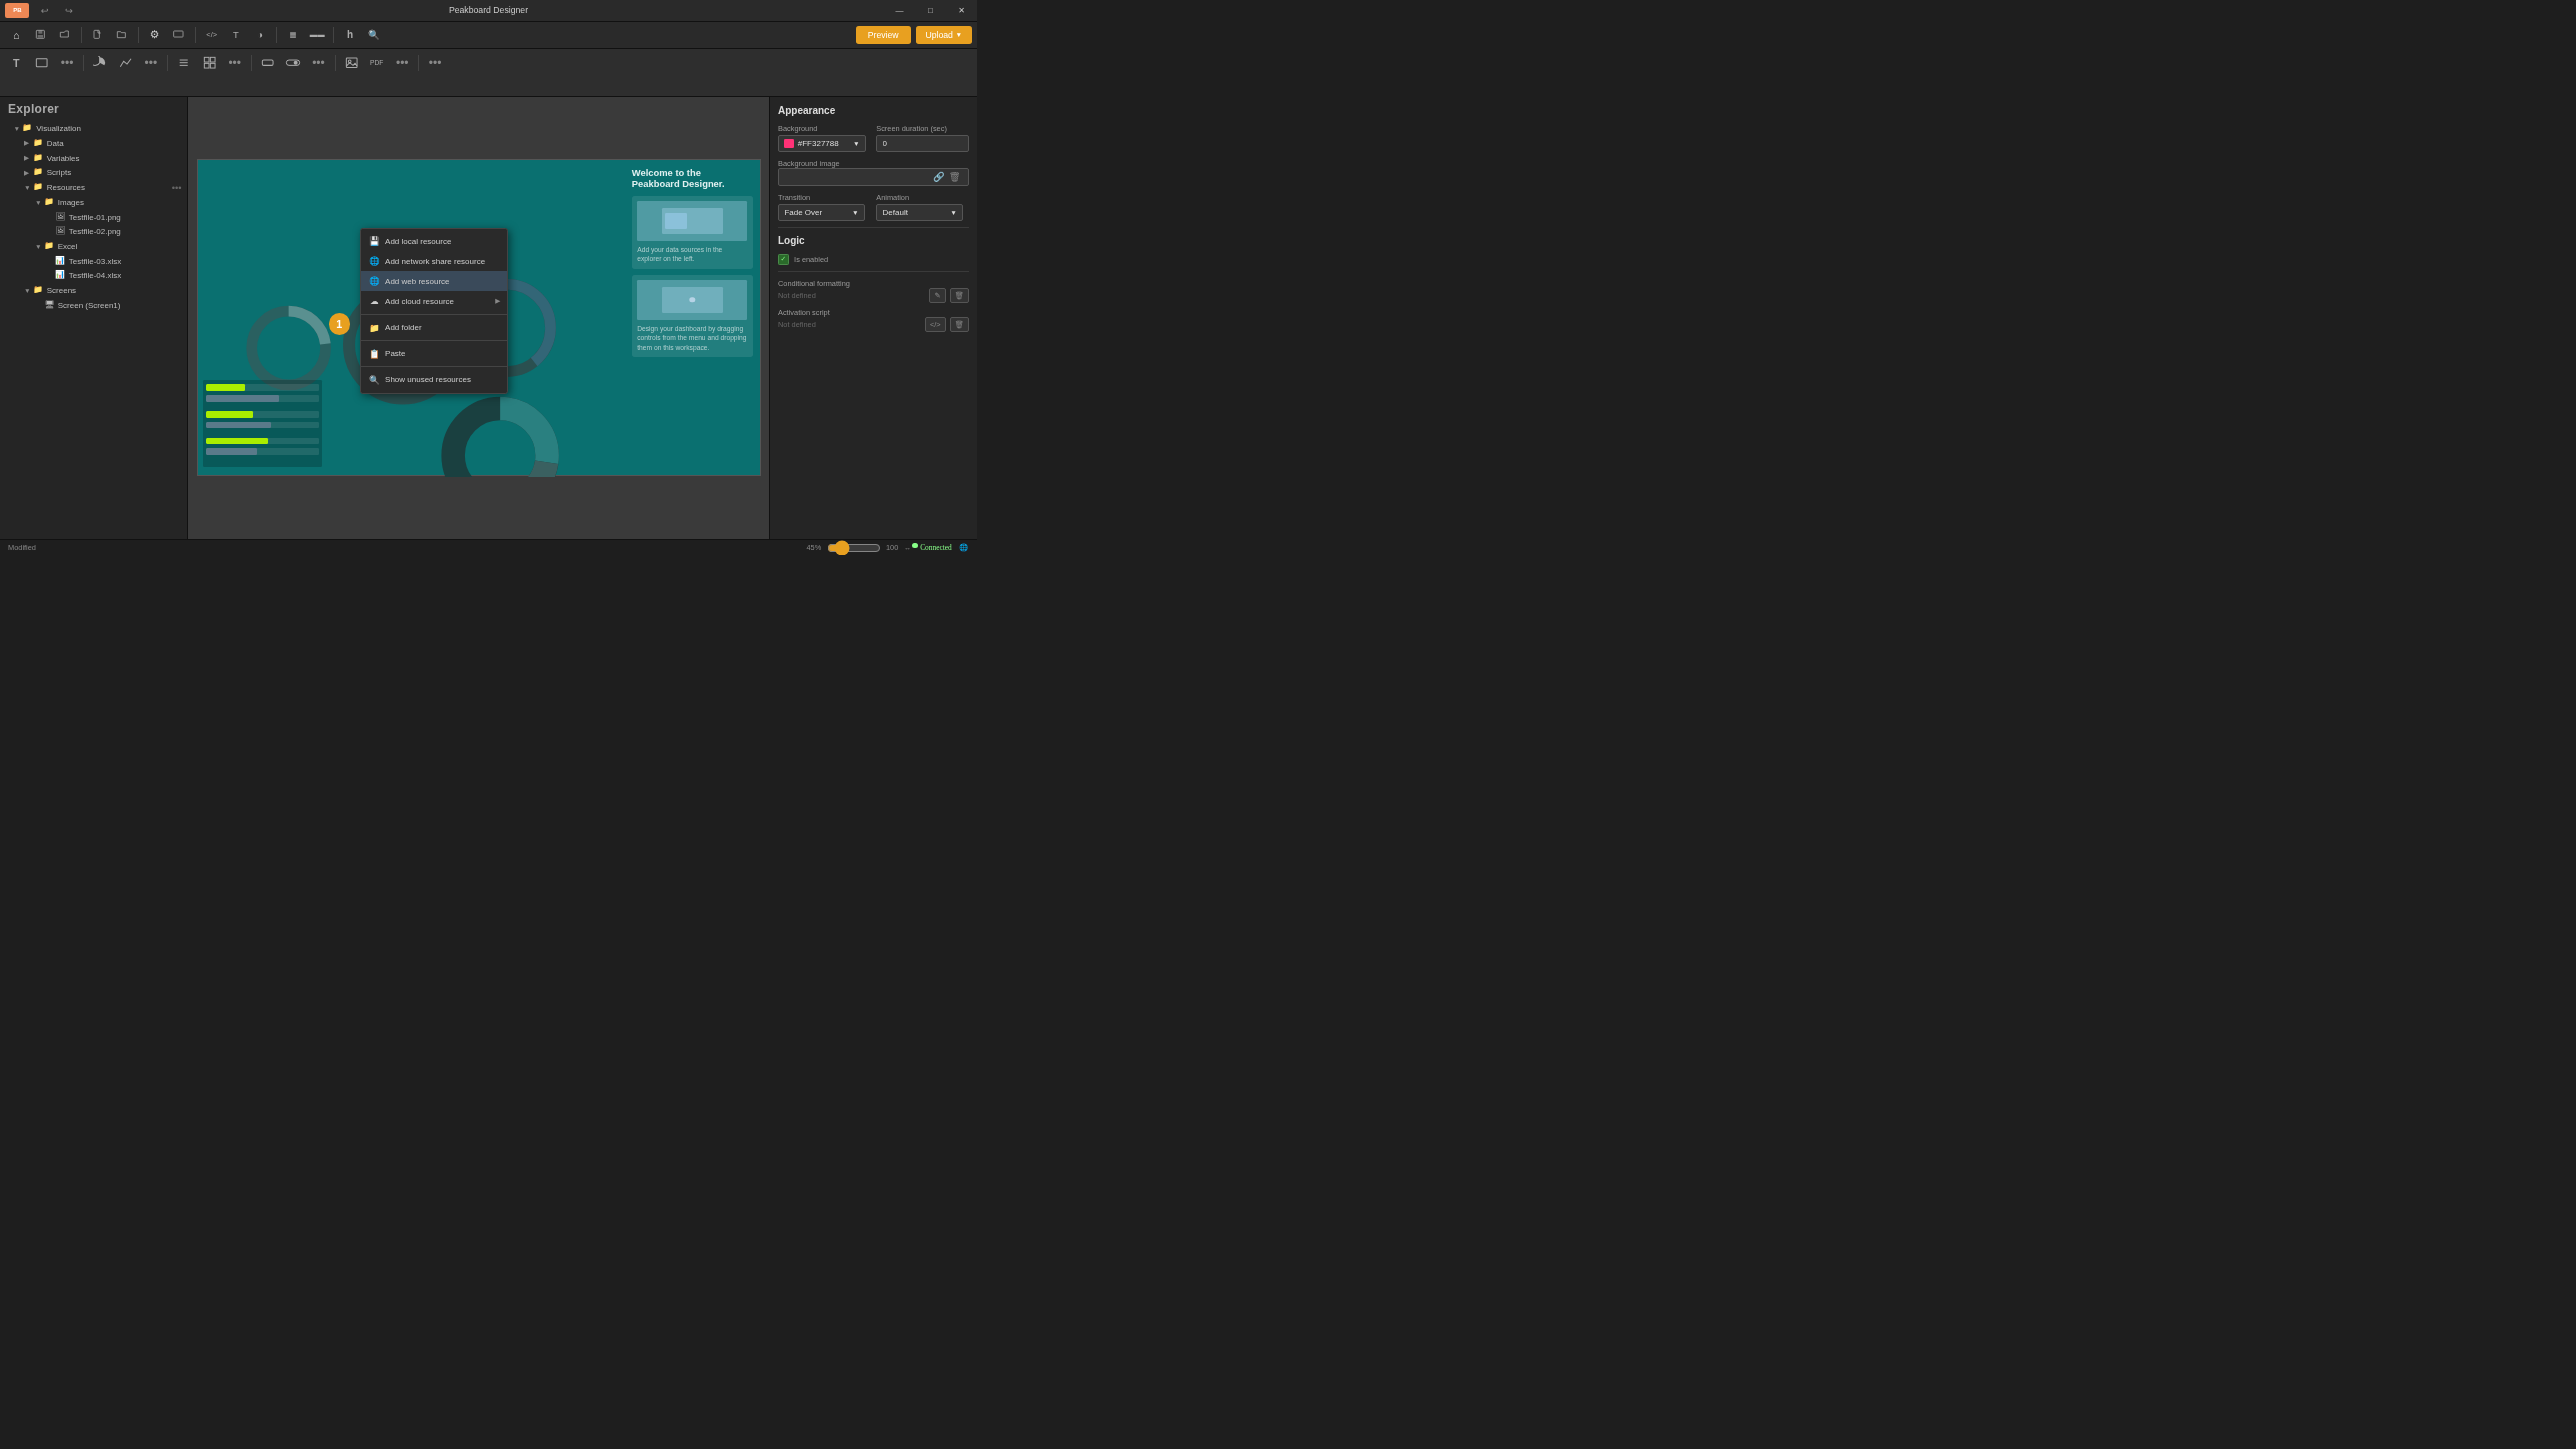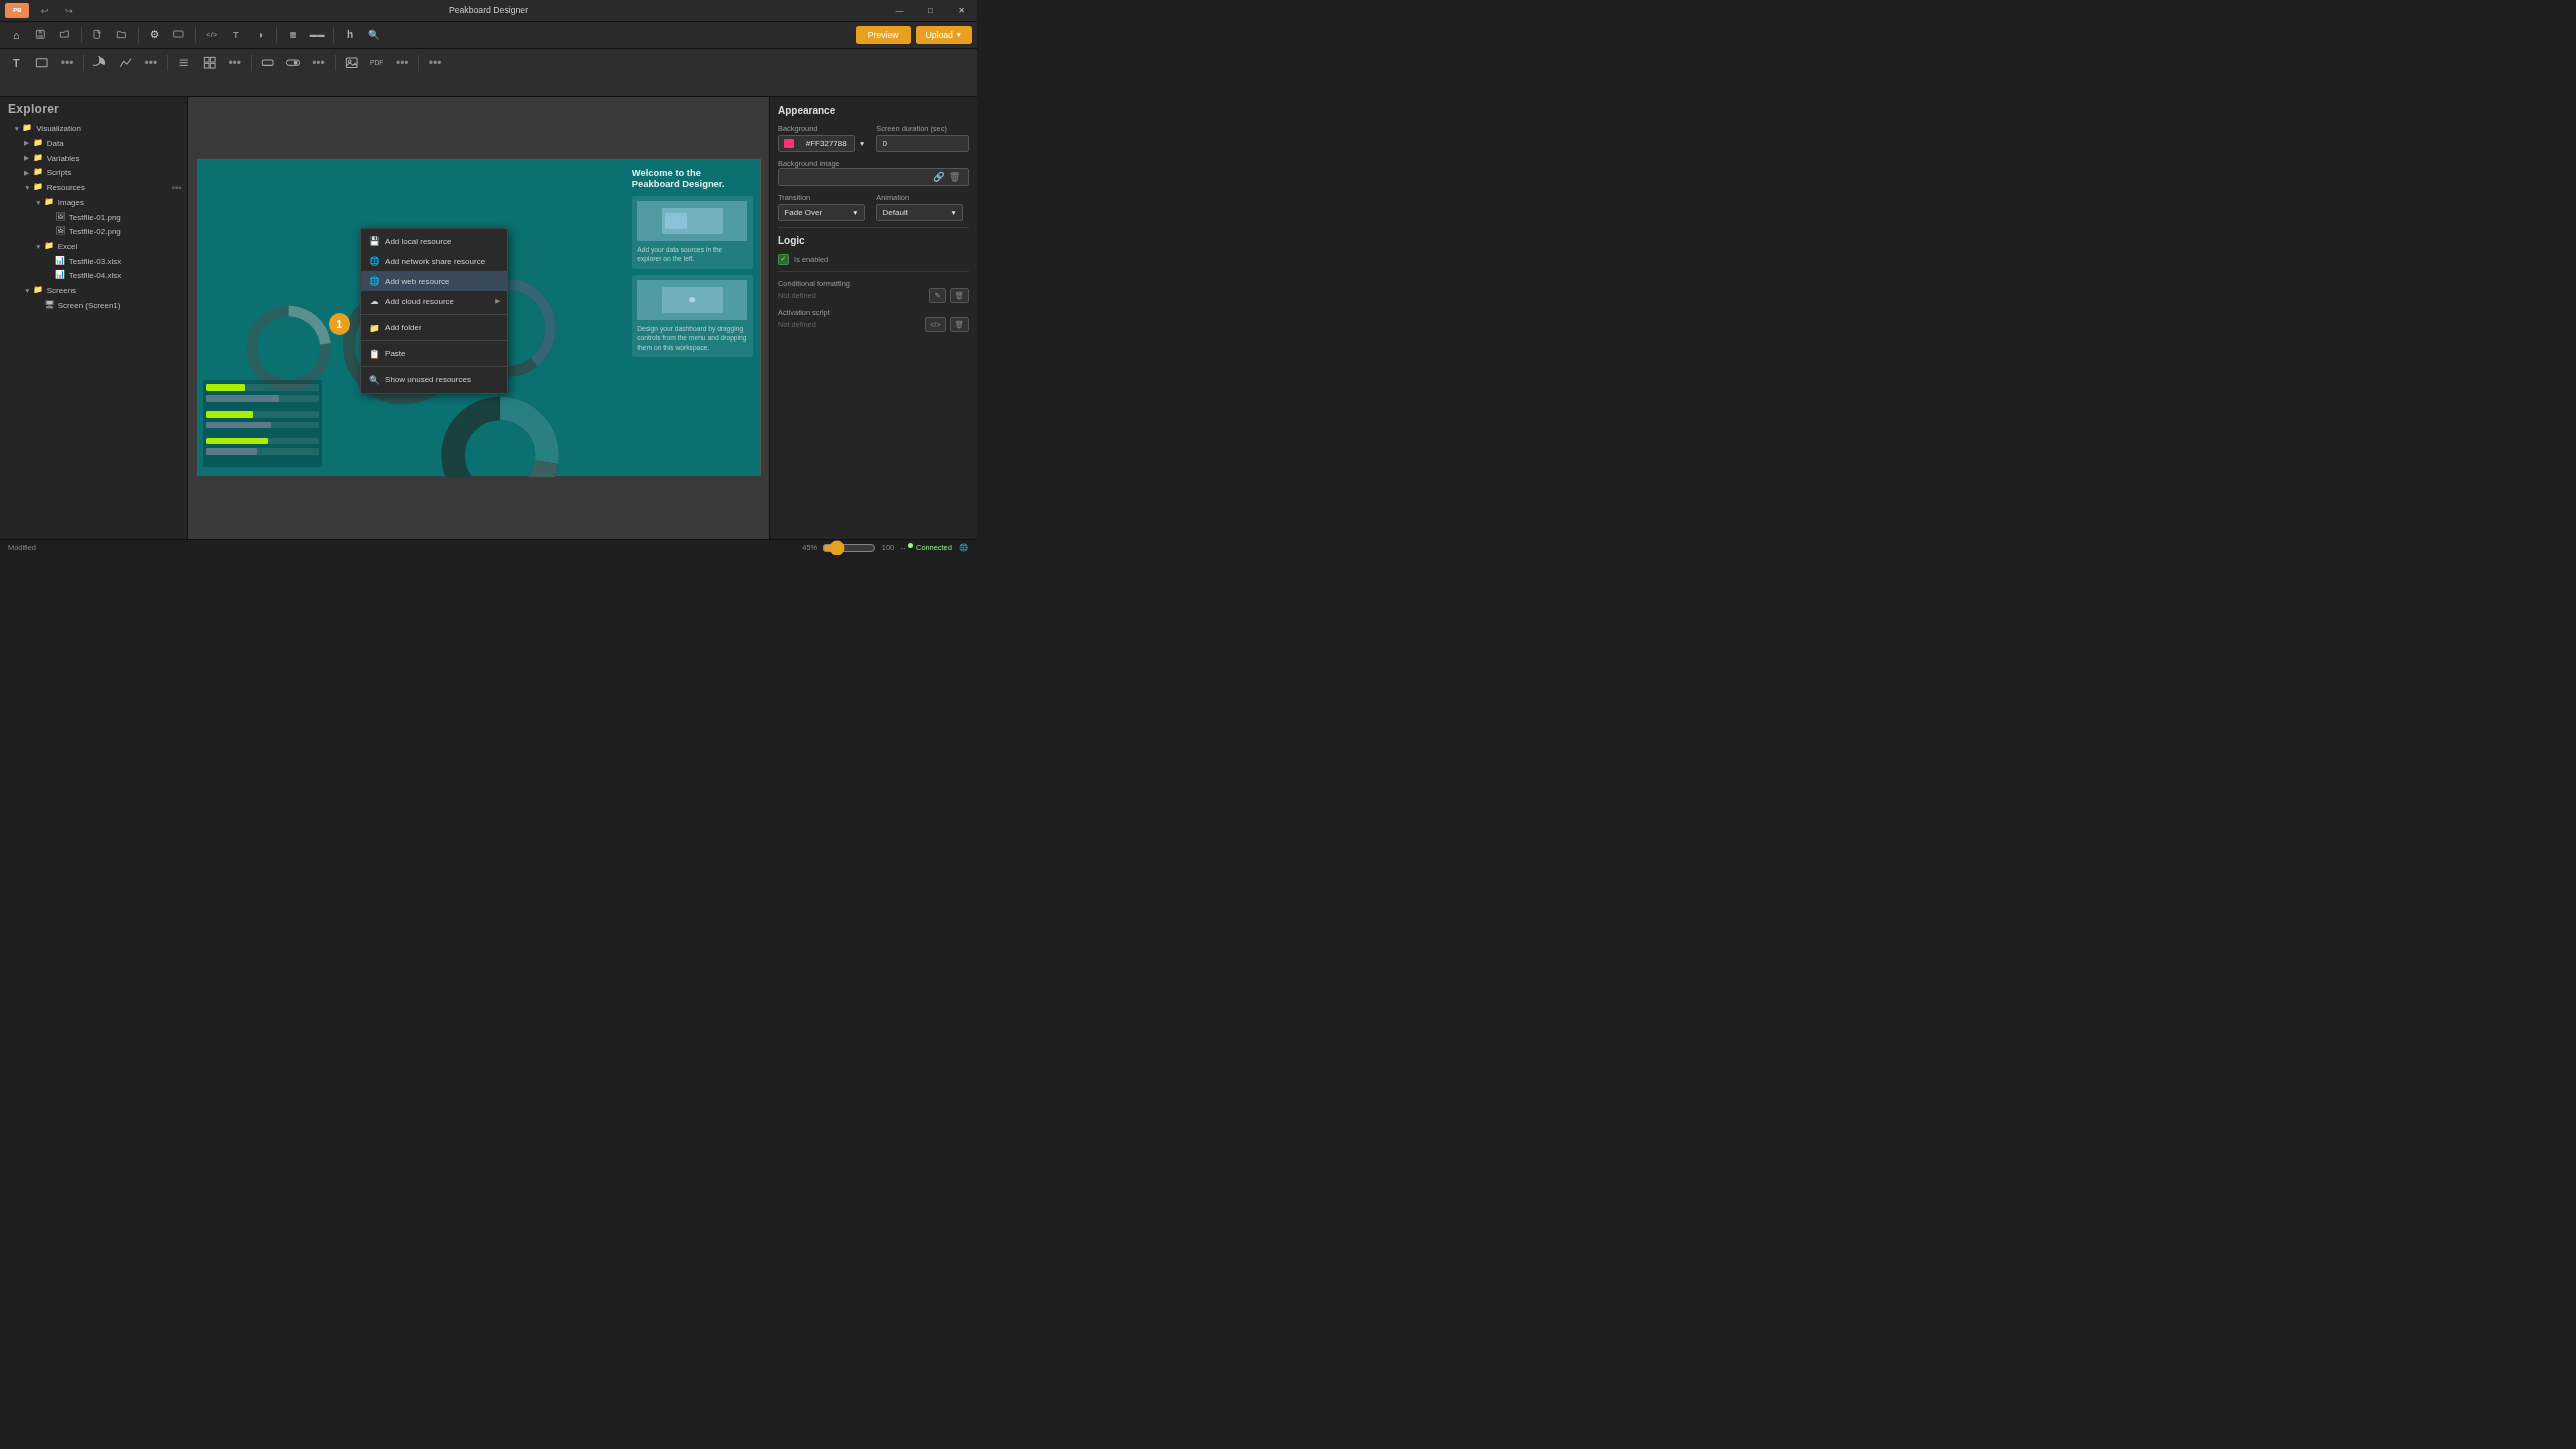--- a/index.html
+++ b/index.html
@@ -77,21 +77,21 @@
     .cond-row { display: flex; align-items: center; gap: 4px; margin-bottom: 5.4px; }
     .cond-text { color: #666; font-size: 7.4px; flex: 1; }
     .cond-btn { background: #333; border: 0.7px solid #555; border-radius: 2px; padding: 2px 4px; font-size: 7.4px; color: #888; cursor: pointer; display: flex; align-items: center; gap: 2px; }
 
     
     #statusbar { height: 16px; background: #1e1e1e; border-top: 0.7px solid #111; display: flex; align-items: center; padding: 0 8px; font-size: 7.4px; color: #888; gap: 1px; }
     .status-left { flex: 1; }
     .status-center { display: flex; align-items: center; gap: 5.4px; }
     .zoom-slider { width: 54px; accent-color: #e8a020; }
     .status-right { display: flex; align-items: center; gap: 8px; margin-left: auto; }
-    .connected-badge { display: flex; align-items: flex-start; gap: 2.7px; color: #8f8; font-size: 7.4px; }
+    .connected-badge { display: flex; align-items: flex-start; gap: 2.7px; color: #8f8; font-size: 7.4px; font-family: Liberation Serif, serif; }
     .connected-dot { width: 5.4px; height: 5.4px; background: #8f8; border-radius: 50%; }
 
     
     .badge-number { width: 21.5px; height: 21.5px; background: #e8a020; border-radius: 50%; display: flex; align-items: center; justify-content: center; font-size: 10.7px; font-weight: bold; color: white; position: absolute; }
 
     
     .welcome-panel { position: absolute; right: 6.7px; top: 6.7px; width: 121px; }
     .welcome-title { font-size: 9.4px; font-weight: bold; color: #e0f0f0; margin-bottom: 6.7px; }
     .welcome-card { background: rgba(255,255,255,0.1); border-radius: 2.7px; padding: 5.4px; margin-bottom: 5.4px; }
     .welcome-thumb { width: 100%; height: 40px; background: rgba(150,200,220,0.4); border-radius: 1.3px; margin-bottom: 4px; display: flex; align-items: center; justify-content: center; position: relative; }
@@ -444,21 +444,21 @@
 
     </div>
   </div>
 
   <div id="properties">
     <div class="prop-section-title">Appearance</div>
 
     <div class="prop-two-col">
       <div class="col">
         <span class="prop-label">Background</span>
-        <div class="prop-value" style="display:flex;align-items:center;gap:12px;width:77px;">
+        <div class="prop-value" style="display:flex;align-items:center;gap:4px;width:88px;">
           <div class="color-swatch" style="background:#ff3277;"></div>
           <span>#FF327788</span>
           <span style="margin-left:auto;font-size:6.7px;">▼</span>
         </div>
       </div>
       <div class="col">
         <span class="prop-label">Screen duration (sec)</span>
         <input class="prop-input" type="text" value="0" style="width: 100%;">
       </div>
     </div>

